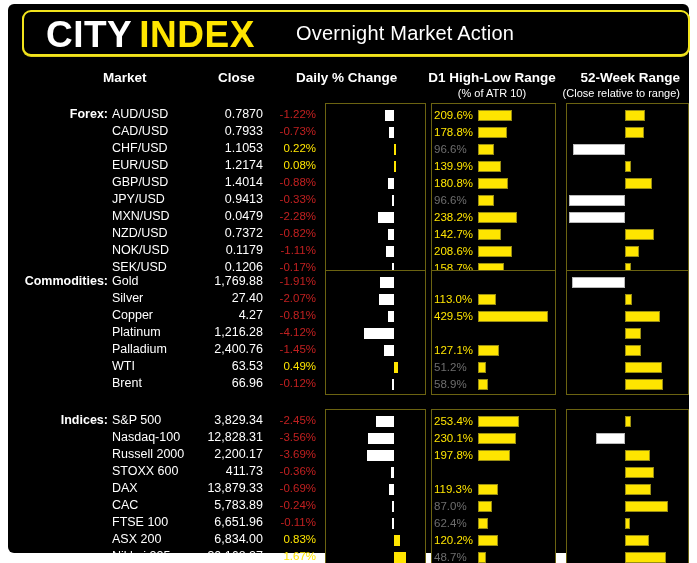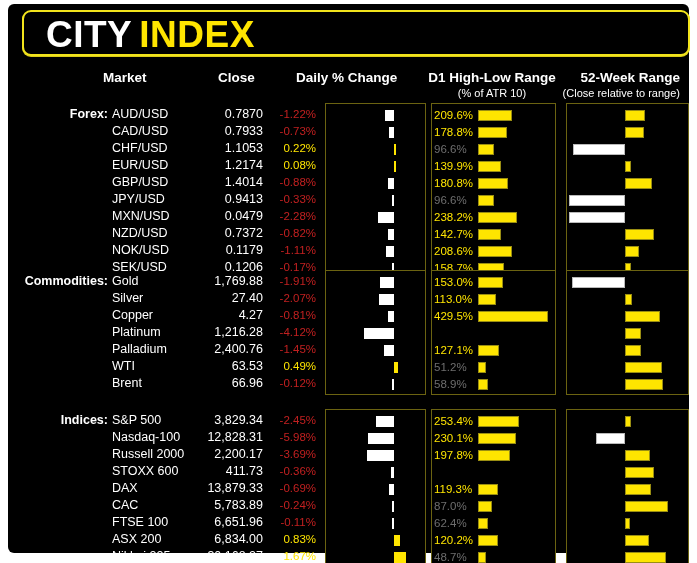--- a/index.html
+++ b/index.html
@@ -189,20 +189,21 @@
 </head>
 <body>
 
 <div id="root">
   <div class="card">
 
     <div class="banner">
       <div class="logo">
         <span class="city">CITY</span><span class="index">INDEX</span>
       </div>
+      <div class="banner-title">Overnight Market Action</div>
     </div>
 
     <div class="colhead ch-market">Market</div>
     <div class="colhead ch-close">Close</div>
     <div class="colhead ch-daily">Daily % Change</div>
     <div class="colhead ch-d1">
       <span>D1 High-Low Range</span>
       <span class="sub">(% of ATR 10)</span>
     </div>
     <div class="colhead ch-52w">
@@ -300,21 +301,21 @@
         </div>
         <div class="row" style="top: 408px;">
           <div class="grp-label">Indices:</div>
           <div class="mkt">S&amp;P 500</div>
           <div class="close">3,829.34</div>
           <div class="chg down">-2.45%</div>
         </div>
         <div class="row" style="top: 425px;">
           <div class="mkt">Nasdaq-100</div>
           <div class="close">12,828.31</div>
-          <div class="chg down">-5.98%</div>
+          <div class="chg down">-3.56%</div>
         </div>
         <div class="row" style="top: 442px;">
           <div class="mkt">Russell 2000</div>
           <div class="close">2,200.17</div>
           <div class="chg down">-3.69%</div>
         </div>
         <div class="row" style="top: 459px;">
           <div class="mkt">STOXX 600</div>
           <div class="close">411.73</div>
           <div class="chg down">-0.36%</div>
@@ -469,24 +470,20 @@
             <div class="dbar" style="left: 57.56px; width: 10.44px;"></div>
           </div>
           <div class="brow" style="top: 88px;">
             <div class="dbar pos" style="left: 68px; width: 3.528px;"></div>
           </div>
           <div class="brow" style="top: 105px;">
             <div class="dbar" style="left: 66px; width: 2px;"></div>
           </div>
         </div>
         <div class="panel p-d1" style="top: 266px; height: 125px;">
-          <div class="brow" style="top: 3px;">
-            <div class="d1label">153.0%</div>
-            <div class="d1bar" style="left: 46px; width: 25.0364px;"></div>
-          </div>
           <div class="brow" style="top: 20px;">
             <div class="d1label">113.0%</div>
             <div class="d1bar" style="left: 46px; width: 18.4909px;"></div>
           </div>
           <div class="brow" style="top: 37px;">
             <div class="d1label">429.5%</div>
             <div class="d1bar" style="left: 46px; width: 70.2818px;"></div>
           </div>
           <div class="brow" style="top: 71px;">
             <div class="d1label">127.1%</div>

